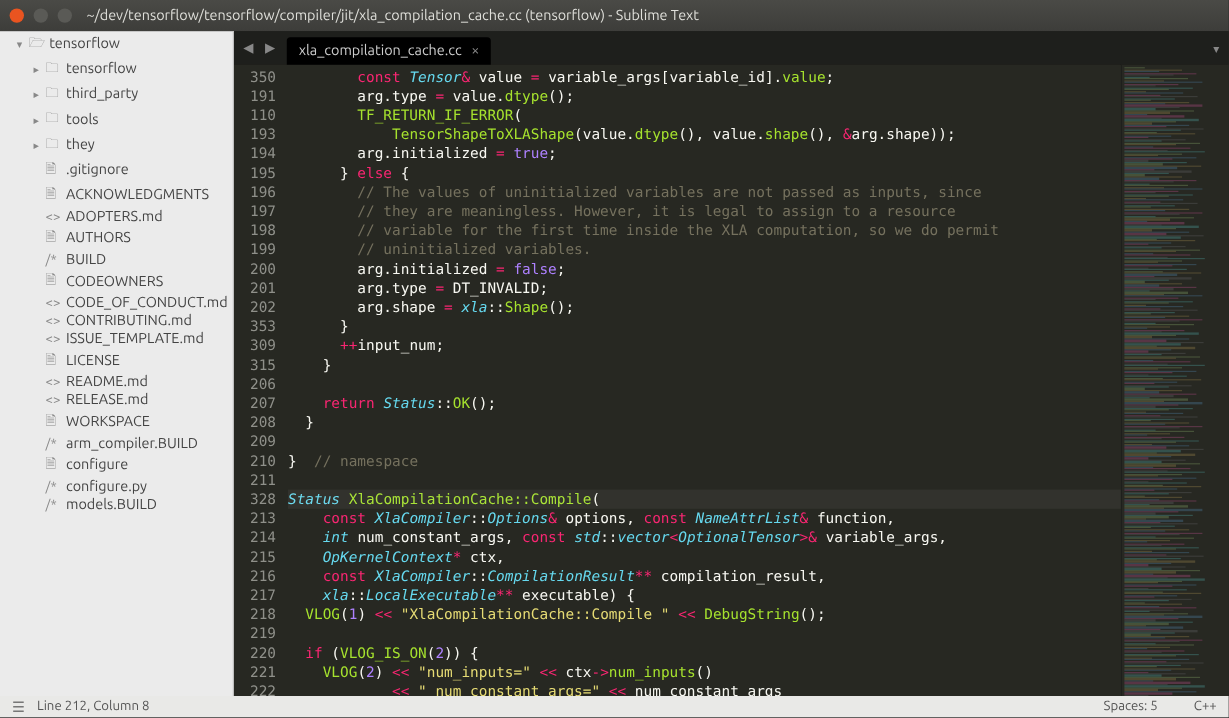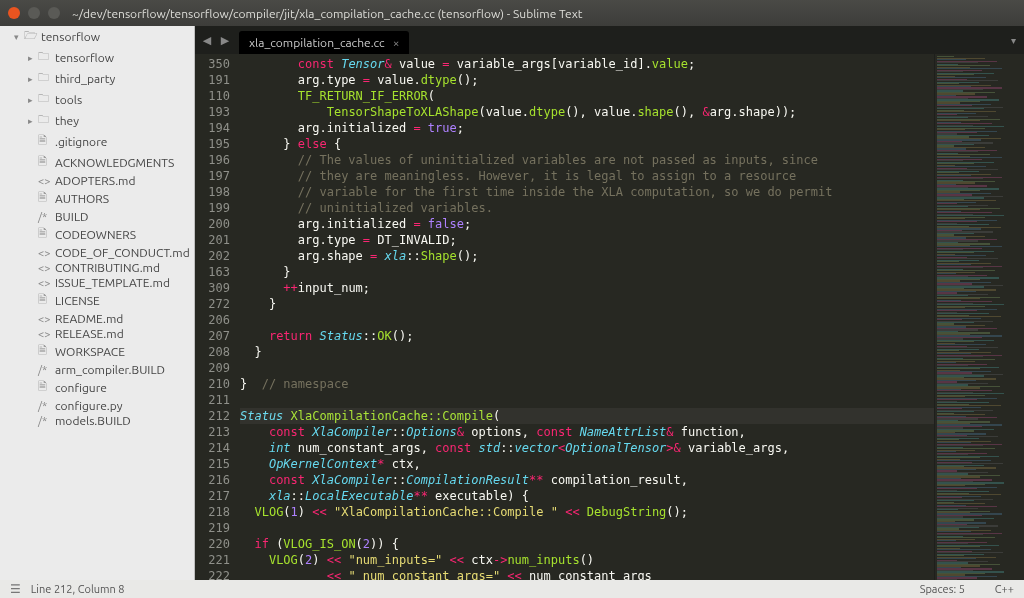--- a/index.html
+++ b/index.html
@@ -196,30 +196,30 @@
           <div>193</div>
           <div>194</div>
           <div>195</div>
           <div>196</div>
           <div>197</div>
           <div>198</div>
           <div>199</div>
           <div>200</div>
           <div>201</div>
           <div>202</div>
-          <div>163</div>
+          <div>353</div>
           <div>309</div>
-          <div>272</div>
+          <div>315</div>
           <div>206</div>
           <div>207</div>
           <div>208</div>
           <div>209</div>
           <div>210</div>
           <div>211</div>
-          <div>212</div>
+          <div>328</div>
           <div>213</div>
           <div>214</div>
           <div>215</div>
           <div>216</div>
           <div>217</div>
           <div>218</div>
           <div>219</div>
           <div>220</div>
           <div>221</div>
           <div>222</div>

